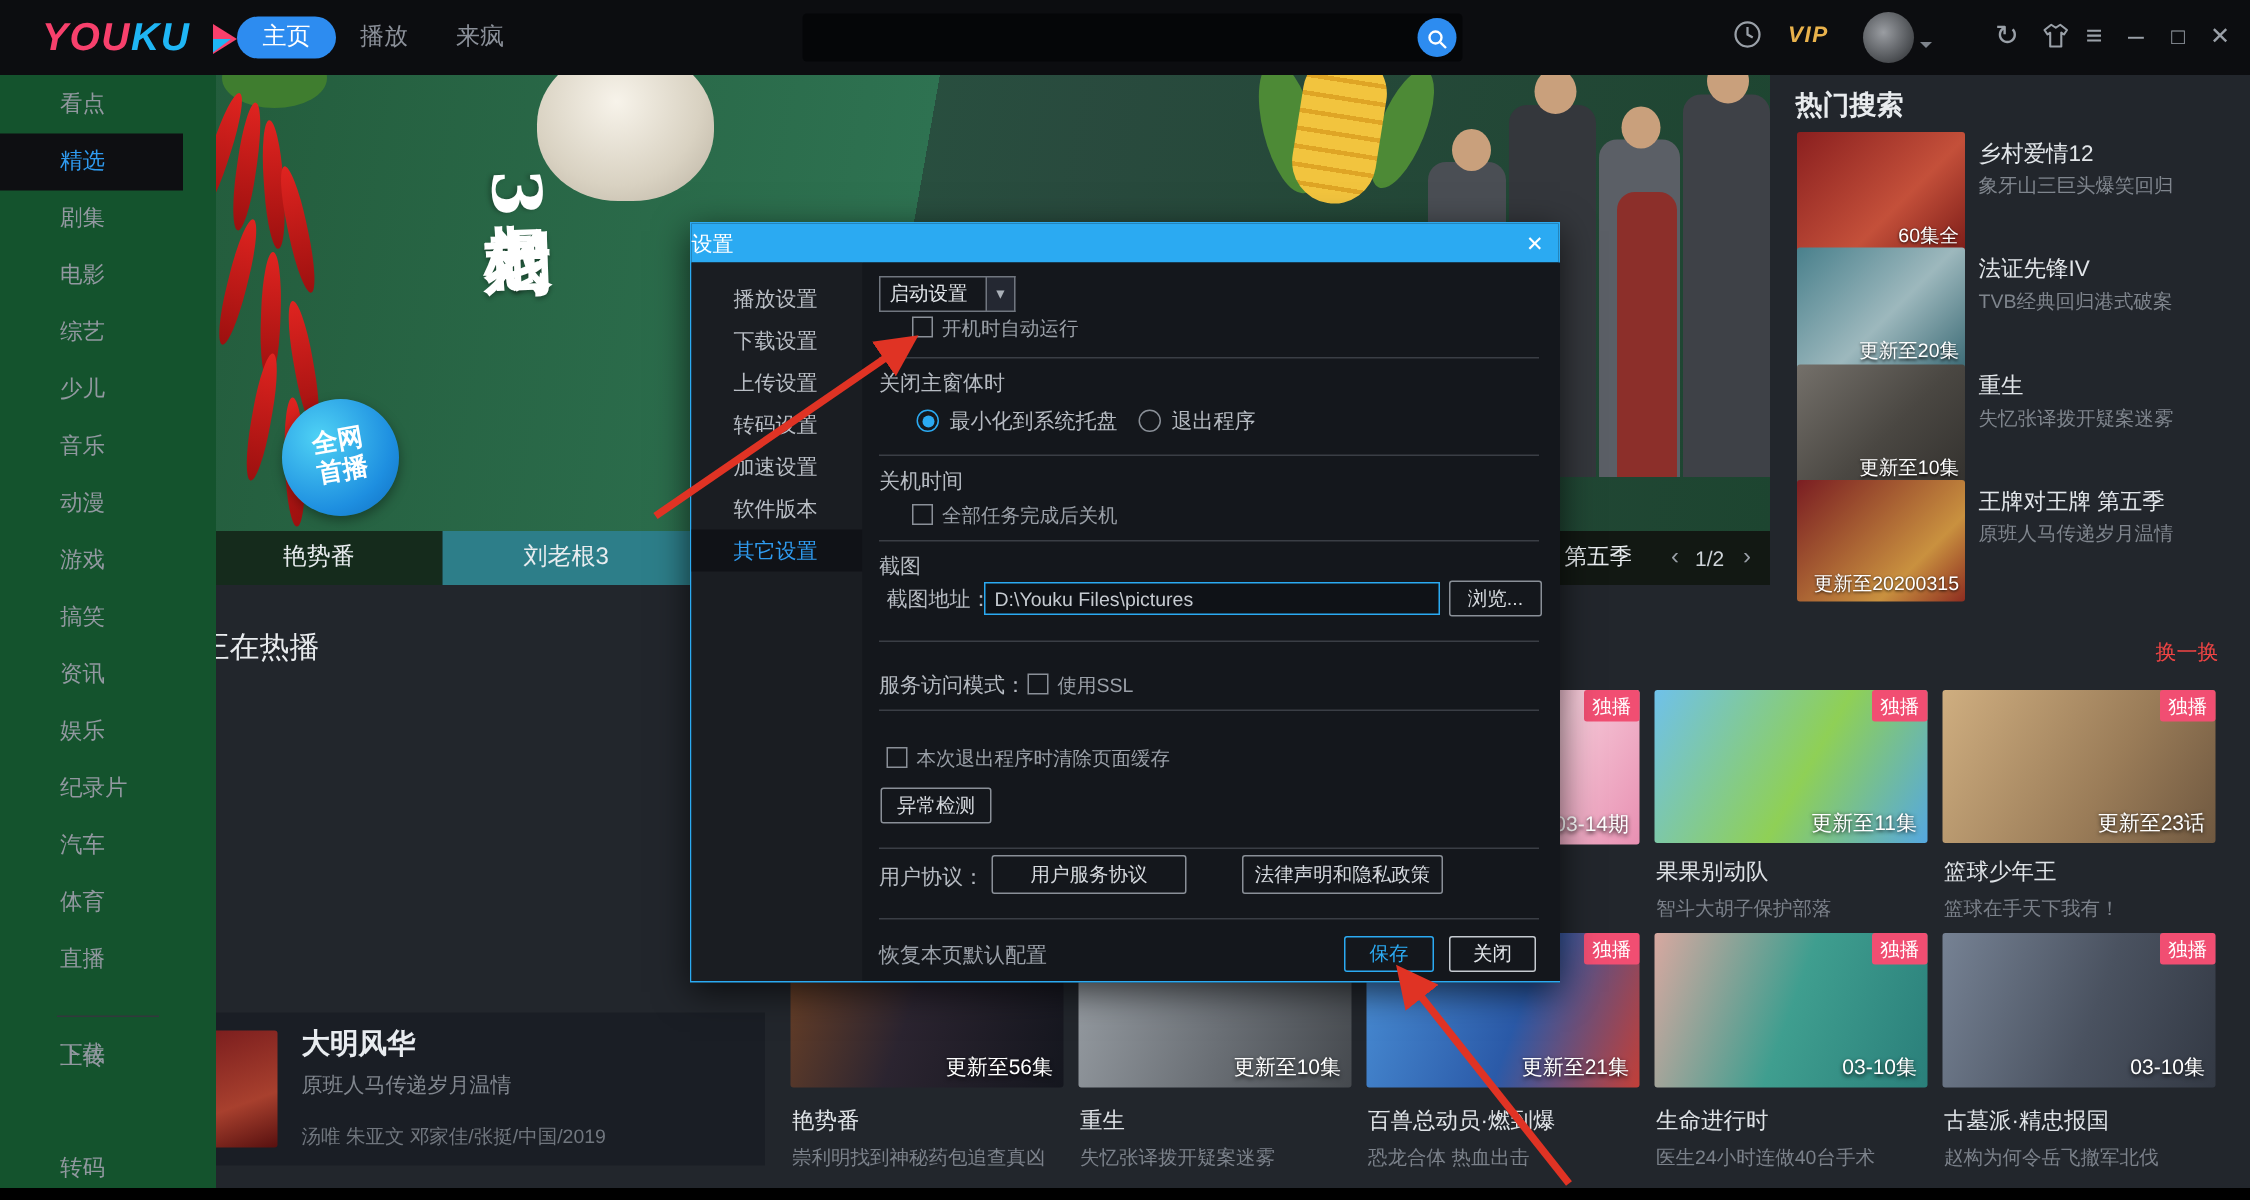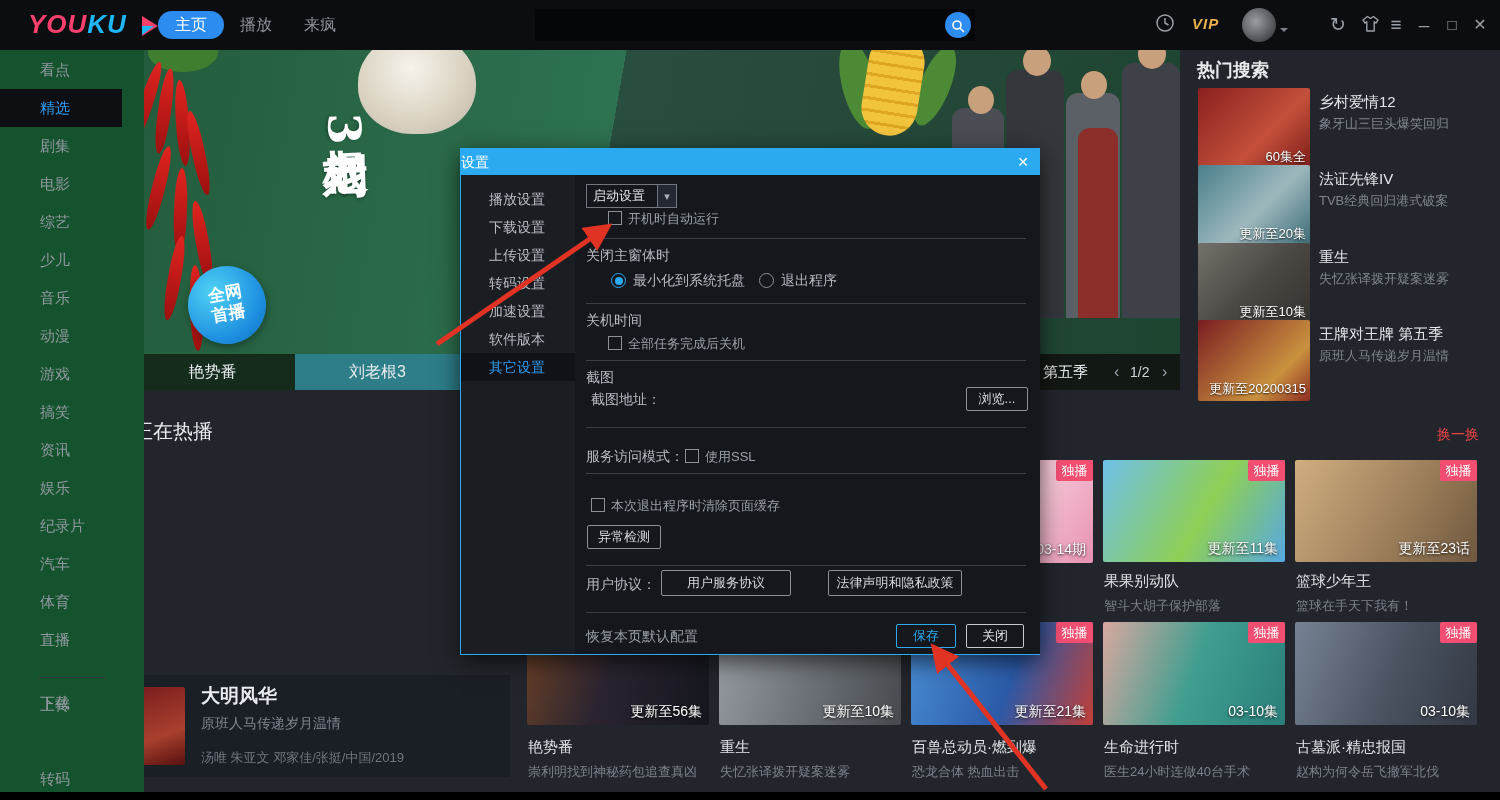--- a/index.html
+++ b/index.html
@@ -386,20 +386,21 @@
       <div class="sep" style="top:128px;"></div>
 
       <span class="lbl" style="left:11px;top:137px;">关机时间</span>
       <span class="cbox" style="left:33px;top:161px;"></span>
       <span class="sub-lbl" style="left:53px;top:160px;">全部任务完成后关机</span>
 
       <div class="sep" style="top:185px;"></div>
 
       <span class="lbl" style="left:11px;top:194px;">截图</span>
       <span class="lbl" style="left:16px;top:216px;">截图地址：</span>
+      <input class="dinput" style="left: 81px; top: 213px; width: 290px;" value="D:\Youku Files\pictures">
       <button class="pbtn" style="left:391px;top:212px;width:62px;">浏览...</button>
 
       <div class="sep" style="top:252px;"></div>
 
       <span class="lbl" style="left:11px;top:273px;">服务访问模式：</span>
       <span class="cbox" style="left:110px;top:274px;"></span>
       <span class="sub-lbl" style="left:130px;top:273px;">使用SSL</span>
 
       <div class="sep" style="top:298px;"></div>
 

